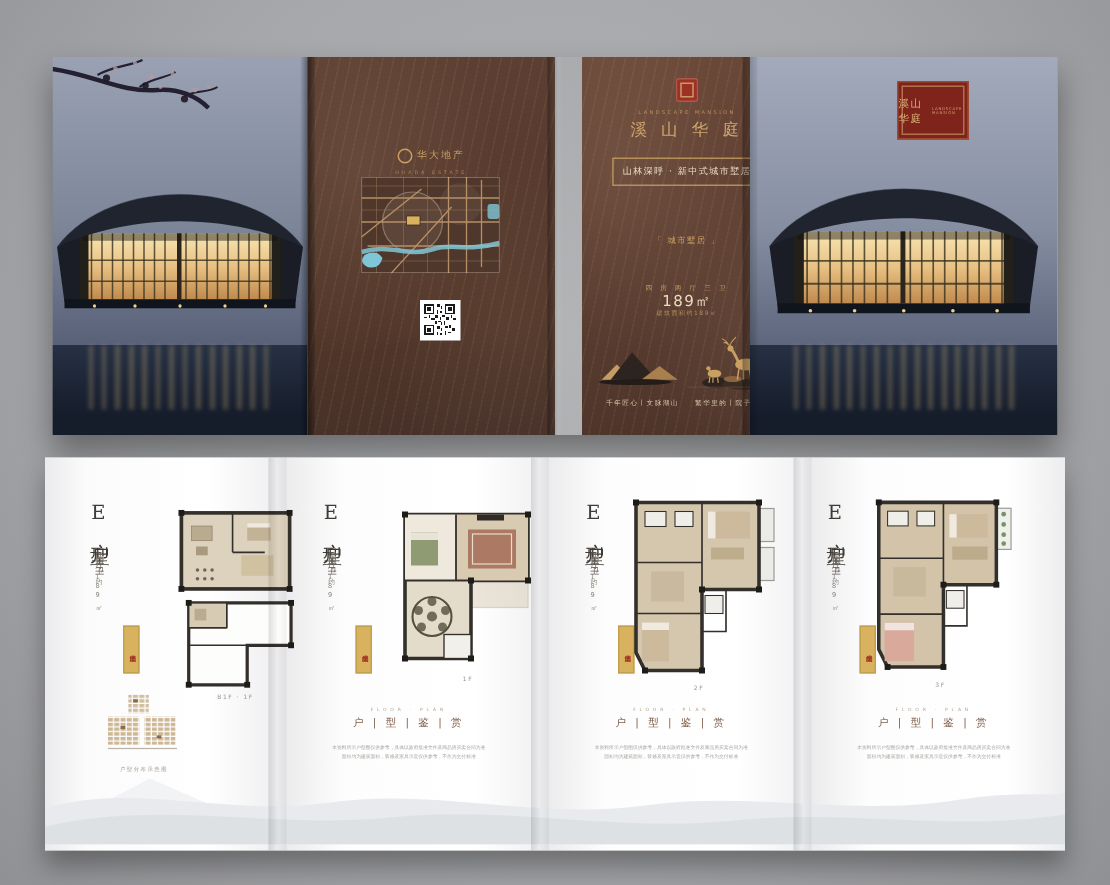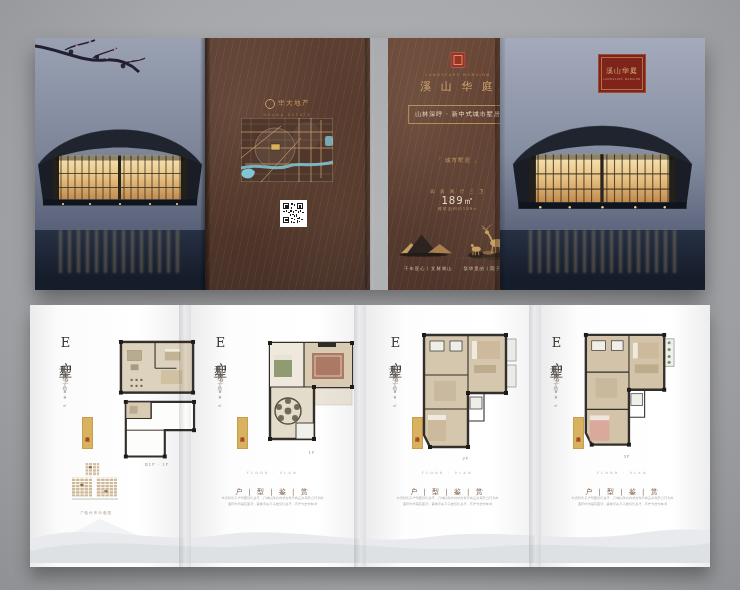--- a/index.html
+++ b/index.html
@@ -56,21 +56,21 @@
   .unit-code .sub{font-size:9px;}
   .unit-spec{position:absolute;top:151px;width:100%;font-size:4.4px;letter-spacing:2px;color:#c9a063;}
   .unit-area{position:absolute;top:156px;width:100%;font-size:10px;letter-spacing:1px;color:#e9dcc0;}
   .unit-note{position:absolute;top:168px;width:100%;font-size:4px;letter-spacing:1px;color:#b28c60;}
   .deer-art{position:absolute;left:50%;transform:translateX(-50%);top:186px;width:118px;height:38px;}
   .footer-slogan{position:absolute;top:228px;width:100%;font-size:4.4px;letter-spacing:1px;color:#d8c8ae;}
 
   
   .plaque{position:absolute;left:98px;top:16px;width:46px;height:37px;background:#7e241b;
     border:1px solid #9e4a33;box-shadow:inset 0 0 0 2px #7e241b,inset 0 0 0 3px rgba(216,178,120,.55);
-    display:flex;flex-direction:column;align-items:center;justify-content:center;gap:2px;z-index:4;}
+    display:flex;align-items:center;justify-content:center;gap:2px;z-index:4;}
   .plq-cn{font-size:7px;color:#d8b278;letter-spacing:1px;}
   .plq-en{font-size:2.6px;color:rgba(216,178,120,.85);letter-spacing:.5px;}
 
   
   .bottom-brochure{position:absolute;left:30px;top:305px;width:680px;height:262px;background:#fafafa;
     box-shadow:0 10px 16px rgba(0,0,0,.32);overflow:hidden;}
   .bpanel{position:absolute;top:0;height:262px;}
   .bp1{left:0;width:155px;background:linear-gradient(90deg,#ebebed 0%,#fbfbfb 18%,#ffffff 70%,#efeff1 100%);}
   .bp2{left:155px;width:175px;background:linear-gradient(90deg,#e9e9eb 0%,#fdfdfd 25%,#ffffff 75%,#f1f1f3 100%);}
   .bp3{left:330px;width:175px;background:linear-gradient(90deg,#e9e9eb 0%,#fdfdfd 25%,#ffffff 75%,#f1f1f3 100%);}
@@ -94,21 +94,21 @@
 
   .planbox{position:absolute;display:flex;flex-direction:column;align-items:center;gap:3px;z-index:3;}
   .bp1 .planbox{left:86px;top:34px;width:82px;}
   .bp2 .planbox{left:80px;top:30px;width:94px;}
   .bp3 .planbox{left:54px;top:26px;width:104px;}
   .bp4 .planbox{left:42px;top:26px;width:100px;}
   .plan-caption{font-size:4px;letter-spacing:1px;color:#9a958c;}
 
   .sec-label{position:absolute;left:50%;transform:translateX(-50%);top:166px;width:160px;text-align:center;z-index:3;}
   .sec-eyebrow{font-size:3px;letter-spacing:2.5px;color:#b3a393;}
-  .sec-text{margin-top:12px;font-size:7px;letter-spacing:2px;color:#7c5a44;font-family:"DejaVu Serif",serif;}
+  .sec-text{margin-top:2px;font-size:7px;letter-spacing:2px;color:#7c5a44;font-family:"DejaVu Serif",serif;}
   .disc{position:absolute;left:50%;transform:translateX(-50%);top:190px;width:152px;text-align:center;
     font-size:3.2px;color:#a8a49d;line-height:1.9;z-index:3;}
   .diagram{position:absolute;left:42px;top:158px;width:46px;height:44px;z-index:3;}
   .diagram-caption{position:absolute;left:18px;top:206px;width:96px;text-align:center;
     font-size:3.6px;letter-spacing:1px;color:#a09b92;z-index:3;}
 </style>
 </head>
 <body>
 
 <svg width="0" height="0" style="position:absolute" aria-hidden="true">

